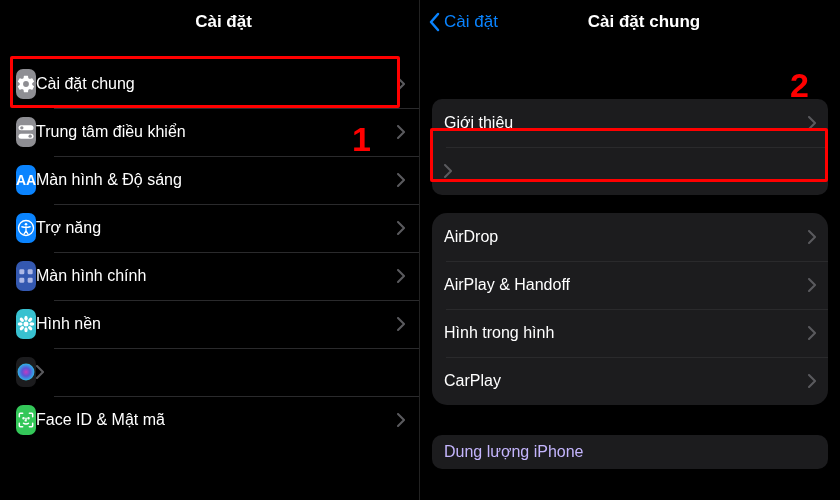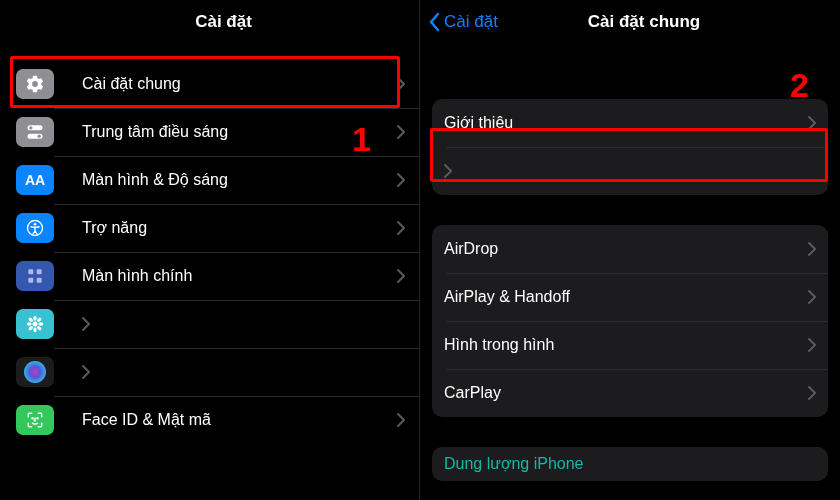--- a/index.html
+++ b/index.html
@@ -17,21 +17,21 @@
   .group { margin: 16px 12px 0 12px; background: #1c1c1e; border-radius: 10px; overflow: hidden; }
   .flat-list { margin-top: 16px; }
   .row { display: flex; align-items: center; height: 48px; padding: 0 12px; color: #fff; font-size: 16px; cursor: pointer; position: relative; }
   .flat-list .row { padding-left: 16px; padding-right: 14px; }
   .row + .row::before {
     content: ""; position: absolute; left: 54px; right: 0; top: 0; height: 1px; background: #2a2a2c;
   }
   .panel-right .row + .row::before { left: 14px; }
   .flat-list .row + .row::before { left: 54px; right: 0; }
 
-  .icon-box { width: 38px; height: 30px; border-radius: 7px; margin-right: 28px; display: flex; align-items: center; justify-content: center; flex-shrink: 0; }
+  .icon-box { width: 20px; height: 30px; border-radius: 7px; margin-right: 0; display: flex; align-items: center; justify-content: center; flex-shrink: 0; }
   .icon-box svg { display: block; }
   .label { flex: 1; }
   .chev { color: #5a5a5e; display: flex; align-items: center; }
 
   
   .ic-general   { background: #8e8e93; }
   .ic-control   { background: #8e8e93; }
   .ic-display   { background: #0a84ff; }
   .ic-home      { background: #3458b0; }
   .ic-access    { background: #0a84ff; }
@@ -75,21 +75,21 @@
 
       <div class="row">
         <div class="icon-box ic-control">
           <svg width="20" height="20" viewBox="0 0 24 24">
               <rect x="3" y="4" width="18" height="6" rx="3" fill="#fff"></rect>
               <circle cx="7" cy="7" r="2" fill="#8e8e93"></circle>
               <rect x="3" y="14" width="18" height="6" rx="3" fill="#fff"></rect>
               <circle cx="17" cy="17" r="2" fill="#8e8e93"></circle>
             </svg>
         </div>
-        <span class="label">Trung tâm điều sáng</span>
+        <span class="label">Trung tâm điều khiển</span>
         <span class="chev">
             <svg width="8" height="14" viewBox="0 0 8 14">
               <path d="M1 1l6 6-6 6" stroke="#5a5a5e" stroke-width="2" fill="none" stroke-linecap="round"></path>
             </svg>
           </span>
       </div>
 
       <div class="row">
         <div class="icon-box ic-display" style="color:#fff;font-weight:700;font-size:14px;">
           <span>AA</span>
@@ -144,20 +144,21 @@
                 <ellipse cx="12" cy="19" rx="2" ry="3"></ellipse>
                 <ellipse cx="5" cy="12" rx="3" ry="2"></ellipse>
                 <ellipse cx="19" cy="12" rx="3" ry="2"></ellipse>
                 <ellipse cx="7" cy="7" rx="2" ry="3" transform="rotate(-45 7 7)"></ellipse>
                 <ellipse cx="17" cy="7" rx="2" ry="3" transform="rotate(45 17 7)"></ellipse>
                 <ellipse cx="7" cy="17" rx="2" ry="3" transform="rotate(45 7 17)"></ellipse>
                 <ellipse cx="17" cy="17" rx="2" ry="3" transform="rotate(-45 17 17)"></ellipse>
               </g>
             </svg>
         </div>
+        <span class="label">Hình nền</span>
         <span class="chev">
             <svg width="8" height="14" viewBox="0 0 8 14">
               <path d="M1 1l6 6-6 6" stroke="#5a5a5e" stroke-width="2" fill="none" stroke-linecap="round"></path>
             </svg>
           </span>
       </div>
 
       <div class="row">
         <div class="icon-box ic-siri">
           <svg width="26" height="26" viewBox="0 0 26 26">
@@ -224,57 +225,57 @@
       </div>
       <div class="row">
         <span class="chev">
             <svg width="8" height="14" viewBox="0 0 8 14">
               <path d="M1 1l6 6-6 6" stroke="#5a5a5e" stroke-width="2" fill="none" stroke-linecap="round"></path>
             </svg>
           </span>
       </div>
     </div>
 
+    <div class="group" style="margin-top:18px;border-radius:15px;">
+      <div class="row">
+        <span class="label">AirDrop</span>
+        <span class="chev">
+            <svg width="8" height="14" viewBox="0 0 8 14">
+              <path d="M1 1l6 6-6 6" stroke="#5a5a5e" stroke-width="2" fill="none" stroke-linecap="round"></path>
+            </svg>
+          </span>
+      </div>
+      <div class="row">
+        <span class="label">AirPlay &amp; Handoff</span>
+        <span class="chev">
+            <svg width="8" height="14" viewBox="0 0 8 14">
+              <path d="M1 1l6 6-6 6" stroke="#5a5a5e" stroke-width="2" fill="none" stroke-linecap="round"></path>
+            </svg>
+          </span>
+      </div>
+      <div class="row">
+        <span class="label">Hình trong hình</span>
+        <span class="chev">
+            <svg width="8" height="14" viewBox="0 0 8 14">
+              <path d="M1 1l6 6-6 6" stroke="#5a5a5e" stroke-width="2" fill="none" stroke-linecap="round"></path>
+            </svg>
+          </span>
+      </div>
+      <div class="row">
+        <span class="label">CarPlay</span>
+        <span class="chev">
+            <svg width="8" height="14" viewBox="0 0 8 14">
+              <path d="M1 1l6 6-6 6" stroke="#5a5a5e" stroke-width="2" fill="none" stroke-linecap="round"></path>
+            </svg>
+          </span>
+      </div>
+    </div>
+
     <div class="group" style="margin-top:30px;">
-      <div class="row">
-        <span class="label">AirDrop</span>
-        <span class="chev">
-            <svg width="8" height="14" viewBox="0 0 8 14">
-              <path d="M1 1l6 6-6 6" stroke="#5a5a5e" stroke-width="2" fill="none" stroke-linecap="round"></path>
-            </svg>
-          </span>
-      </div>
-      <div class="row">
-        <span class="label">AirPlay &amp; Handoff</span>
-        <span class="chev">
-            <svg width="8" height="14" viewBox="0 0 8 14">
-              <path d="M1 1l6 6-6 6" stroke="#5a5a5e" stroke-width="2" fill="none" stroke-linecap="round"></path>
-            </svg>
-          </span>
-      </div>
-      <div class="row">
-        <span class="label">Hình trong hình</span>
-        <span class="chev">
-            <svg width="8" height="14" viewBox="0 0 8 14">
-              <path d="M1 1l6 6-6 6" stroke="#5a5a5e" stroke-width="2" fill="none" stroke-linecap="round"></path>
-            </svg>
-          </span>
-      </div>
-      <div class="row">
-        <span class="label">CarPlay</span>
-        <span class="chev">
-            <svg width="8" height="14" viewBox="0 0 8 14">
-              <path d="M1 1l6 6-6 6" stroke="#5a5a5e" stroke-width="2" fill="none" stroke-linecap="round"></path>
-            </svg>
-          </span>
-      </div>
-    </div>
-
-    <div class="group" style="margin-top:30px;">
-      <div class="row" style="height:34px; color:#14b8a6;">
+      <div class="row" style="height:34px; color:#c4b5fd;">
         <span class="label">Dung lượng iPhone</span>
       </div>
     </div>
 
     <div class="callout" style="left:10px; top:128px; width:398px; height:54px;"></div>
     <div class="callout-num" style="left:370px; top:66px;">2</div>
   </div>
 
 </div>
 

